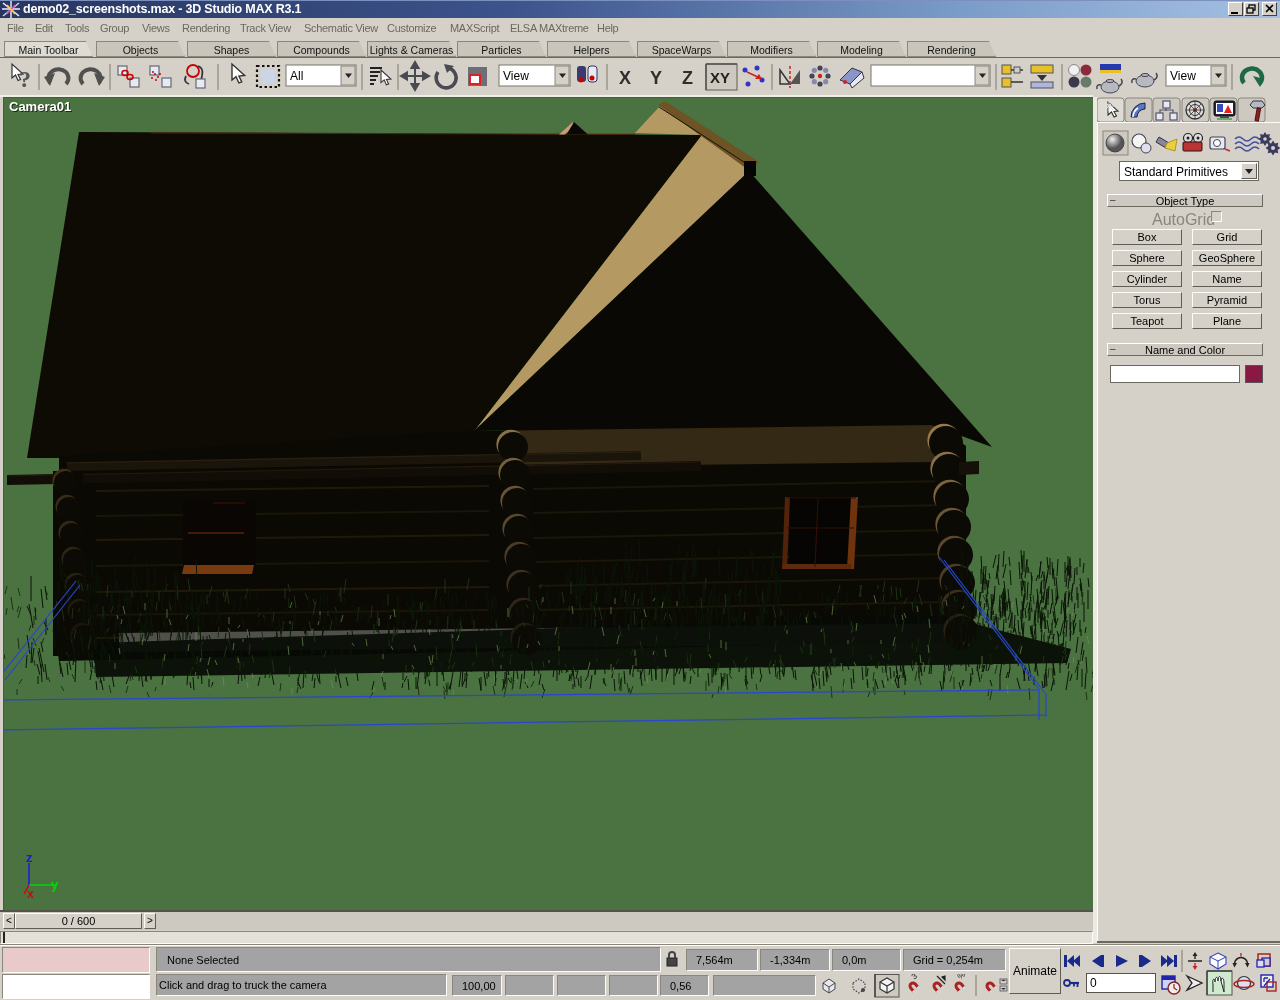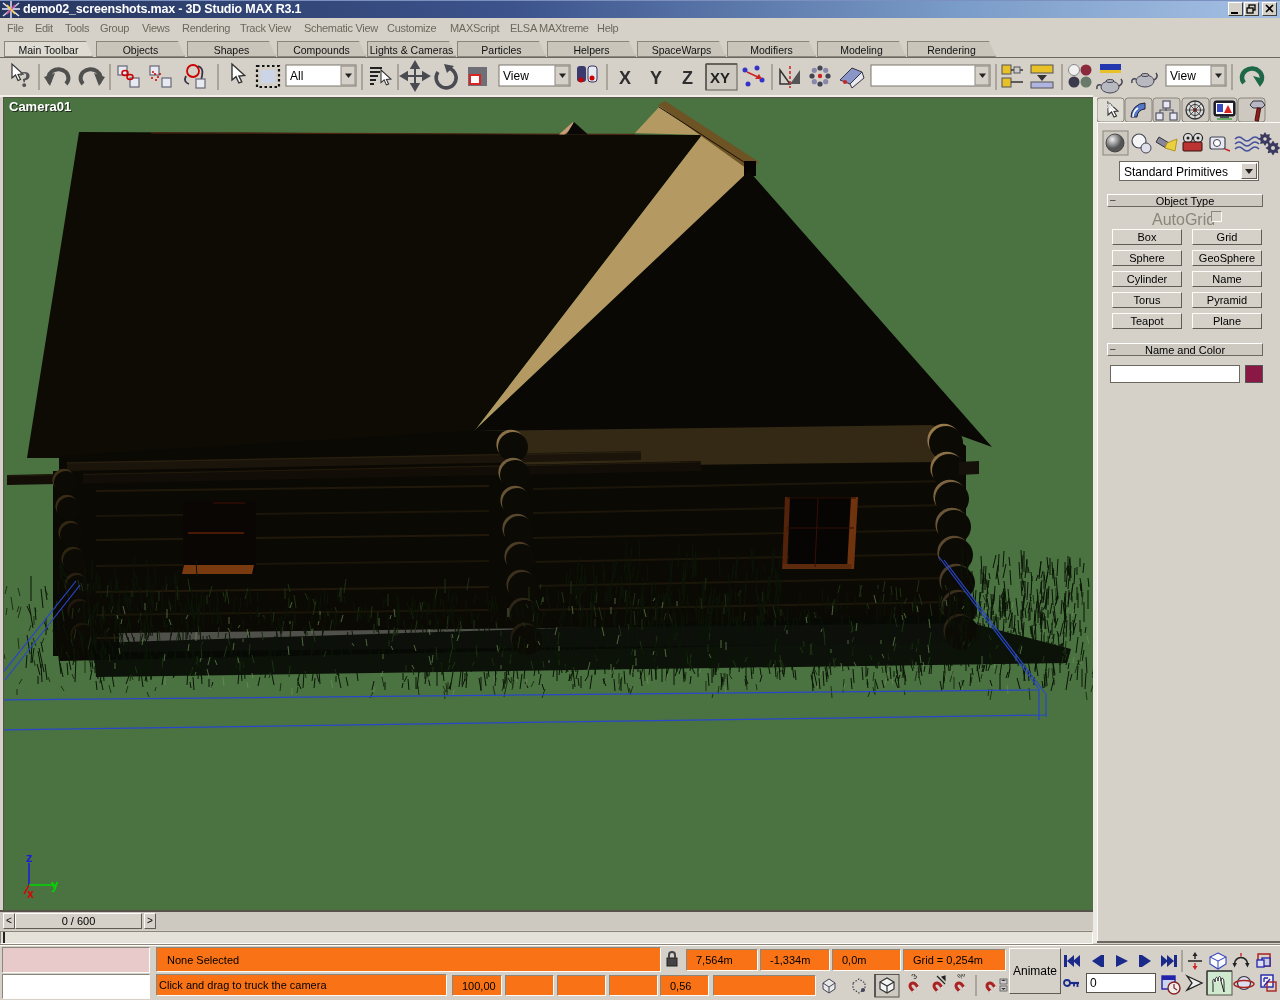--- a/index.html
+++ b/index.html
@@ -35,21 +35,21 @@
 text-shadow:1px 1px 0 #1c2a18;}
 
 #panel{left:1097px;top:97px;width:183px;height:846px;background:#d5d1c8;padding-left:26px;}
 .rollhead{height:13px;background:#cdc9c0;border:1px solid #fff;
 border-right-color:#6b6860;border-bottom-color:#6b6860;
 font-size:11px;font-weight:normal;color:#000;text-align:center;line-height:12px;}
 .pbtn{background:#d5d1c8;border-top:1px solid #fdfcf8;border-left:1px solid #fdfcf8;
 border-right:1px solid #5f5c55;border-bottom:1px solid #5f5c55;
 font-size:11px;color:#000;text-align:center;}
 
-.sunken{background:#f97316;border-top:1px solid #8a867c;border-left:1px solid #8a867c;
+.sunken{background:#a3a3a3;border-top:1px solid #8a867c;border-left:1px solid #8a867c;
 border-right:1px solid #fdfcf8;border-bottom:1px solid #fdfcf8;}
 .raised{background:#d5d1c8;border-top:1px solid #fdfcf8;border-left:1px solid #fdfcf8;
 border-right:1px solid #5f5c55;border-bottom:1px solid #5f5c55;}
 .stattext{font-size:11px;color:#000;white-space:nowrap;}
 </style>
 </head>
 <body>
 <div id="app">
   <div class="abs" id="titlebar"></div>
   <div class="abs" id="titletext">demo02_screenshots.max - 3D Studio MAX R3.1</div>

